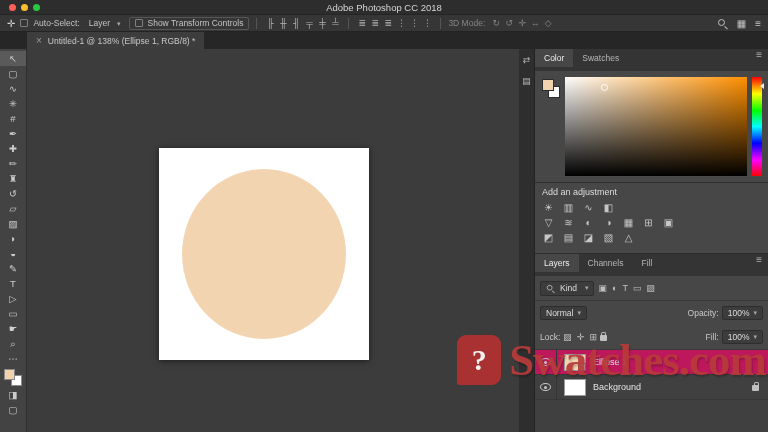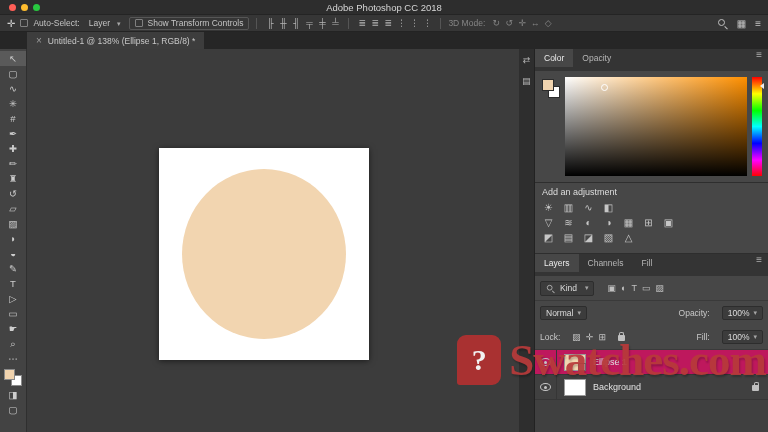--- a/index.html
+++ b/index.html
@@ -71,21 +71,21 @@
   .sb-marker{position:absolute;left:20%;top:7%;width:7px;height:7px;border:1px solid #fff;border-radius:50%}
   .hue{width:10px;margin-left:5px;position:relative;background:linear-gradient(#f00,#ff0 17%,#0f0 34%,#0ff 50%,#00f 67%,#f0f 84%,#f00);cursor:pointer}
   .hue-marker{position:absolute;right:-2px;top:6%;width:0;height:0;border-top:3px solid transparent;border-bottom:3px solid transparent;border-right:4px solid #eee}
 
   .adj-content{background:#474747;padding:4px 7px 6px;flex:none;border-bottom:1px solid #2e2e2e}
   .adj-label{color:#dedede;font-size:9px;margin-bottom:5px}
   .adj-row{display:flex;gap:7px;margin-bottom:4px}
   .adj-row span{font-size:10px;color:#c6c6c6;width:13px;text-align:center;cursor:pointer}
 
   .layers-panel{flex:1;display:flex;flex-direction:column;background:#474747}
-  .row{display:flex;align-items:center;gap:12px;padding:12px 5px;flex:none}
+  .row{display:flex;align-items:center;gap:3px;padding:12px 5px;flex:none}
   .filter-row{height:21px;border-bottom:1px solid #3a3a3a}
   .kind{display:flex;align-items:center;gap:4px;background:#3c3c3c;border:1px solid #2d2d2d;border-radius:2px;padding:1px 4px;cursor:pointer;color:#ddd}
   .f-icons{display:flex;gap:5px;margin-left:2px}
   .f-icons span{font-size:9px;color:#c0c0c0;cursor:pointer}
   .blend-row{height:22px}
   .select{display:flex;align-items:center;background:#3c3c3c;border:1px solid #2d2d2d;border-radius:2px;padding:1px 5px;color:#dddddd;cursor:pointer}
   .lock-row{height:20px;border-bottom:1px solid #3a3a3a}
   .l-icons{display:flex;gap:5px}
   .l-icons span{font-size:9px;color:#c0c0c0;cursor:pointer}
   .spacer{flex:1}
@@ -223,21 +223,21 @@
 
     <div class="strip">
       <span>⇄</span>
       <span>▤</span>
     </div>
 
     <div class="panels">
 
       <div class="ptabs">
         <span class="ptab active">Color</span>
-        <span class="ptab">Opacity</span>
+        <span class="ptab">Swatches</span>
         <span class="pmenu">≡</span>
       </div>
       <div class="color-content">
         <span class="chips">
           <span class="chip bgc"></span>
           <span class="chip fgc"></span>
         </span>
         <div class="sb">
           <span class="sb-marker"></span>
         </div>

